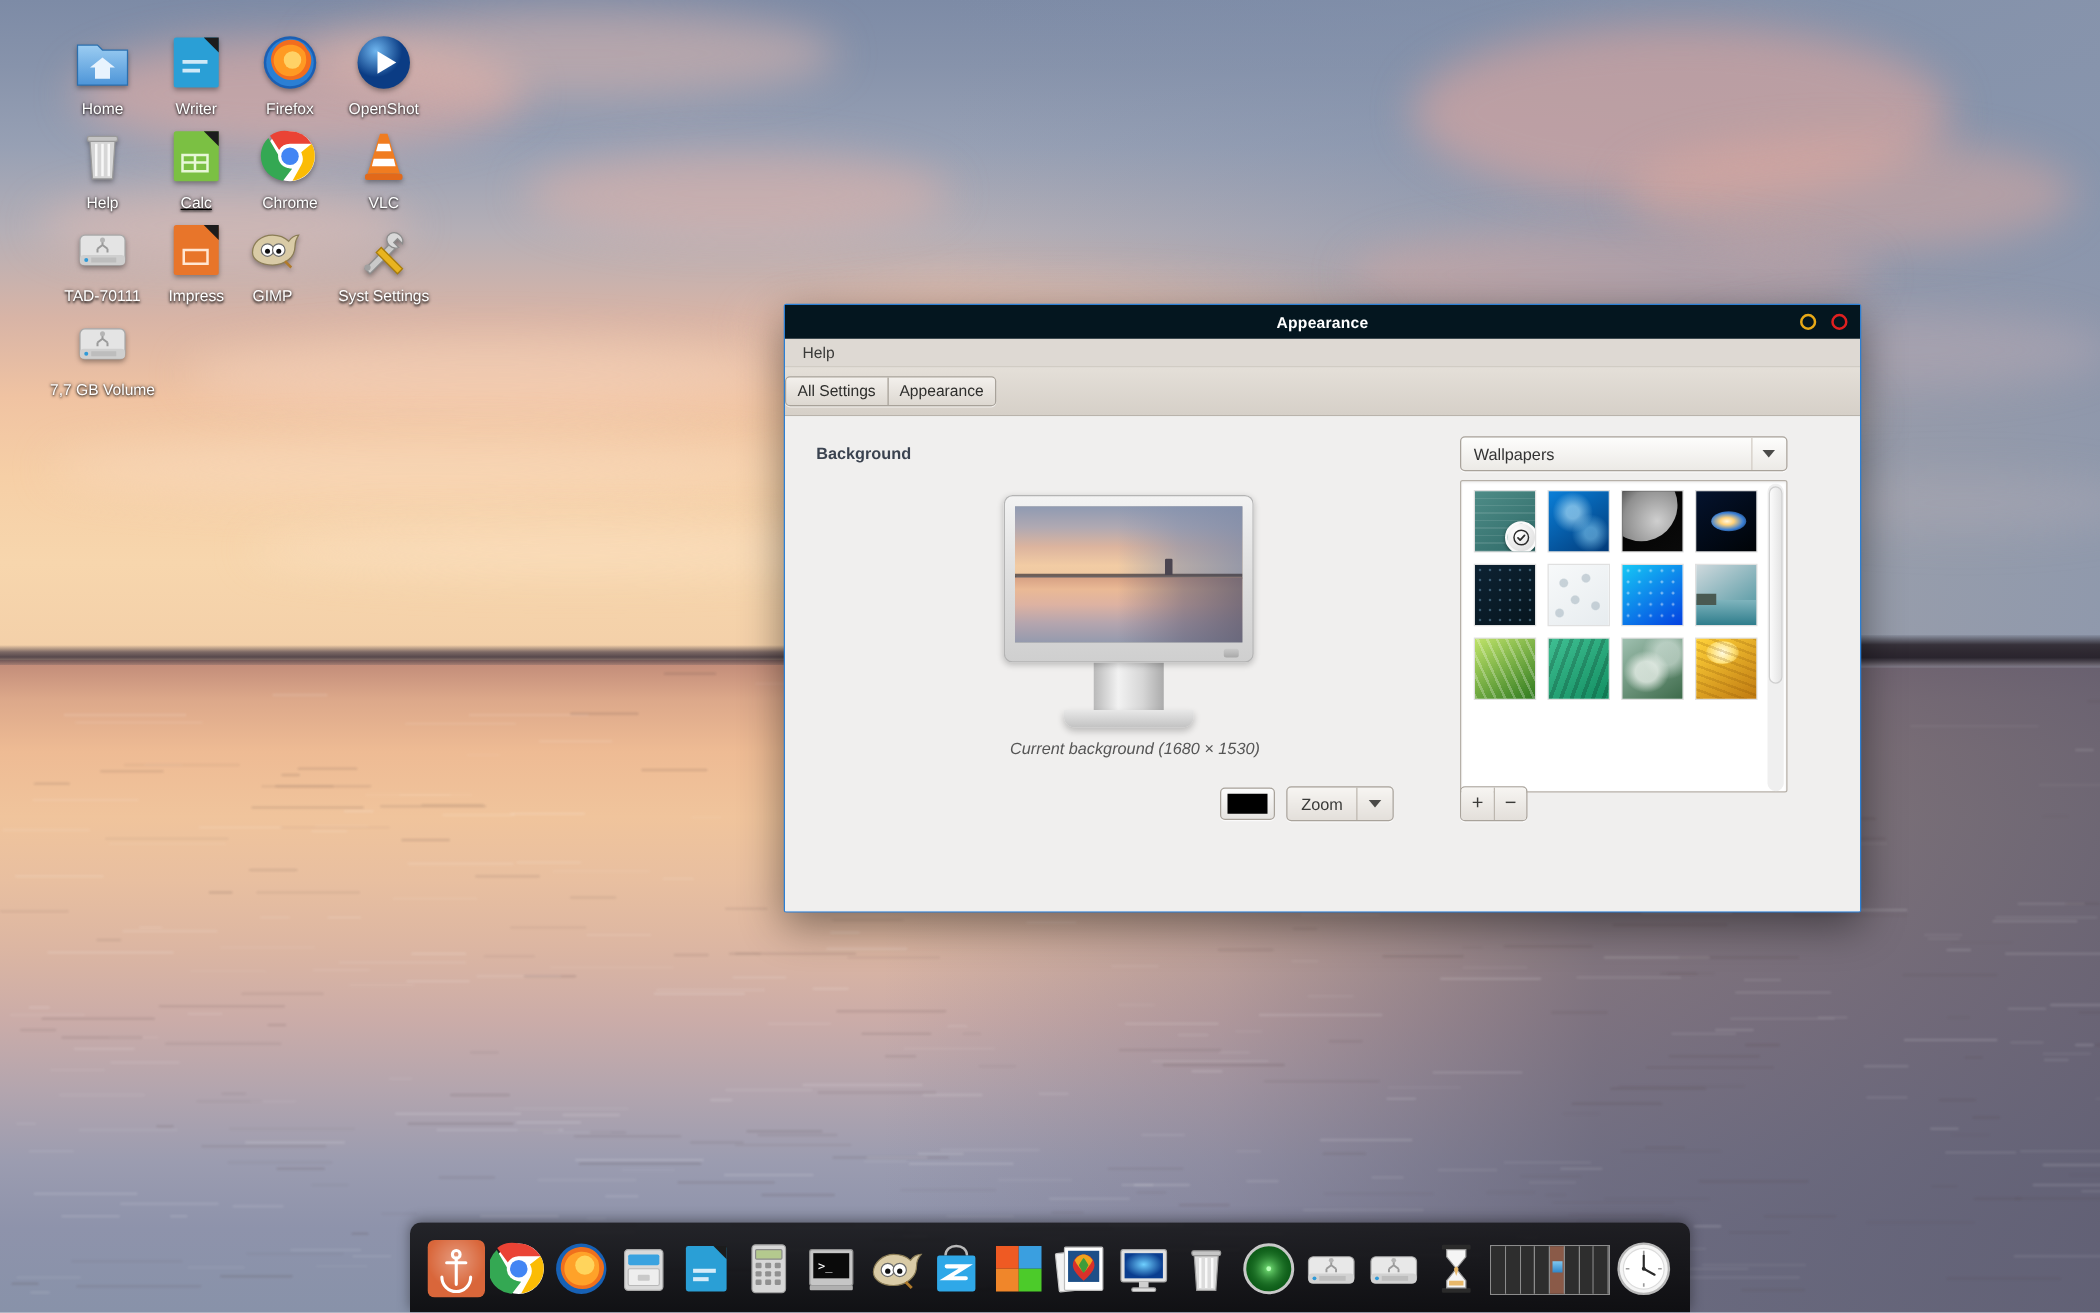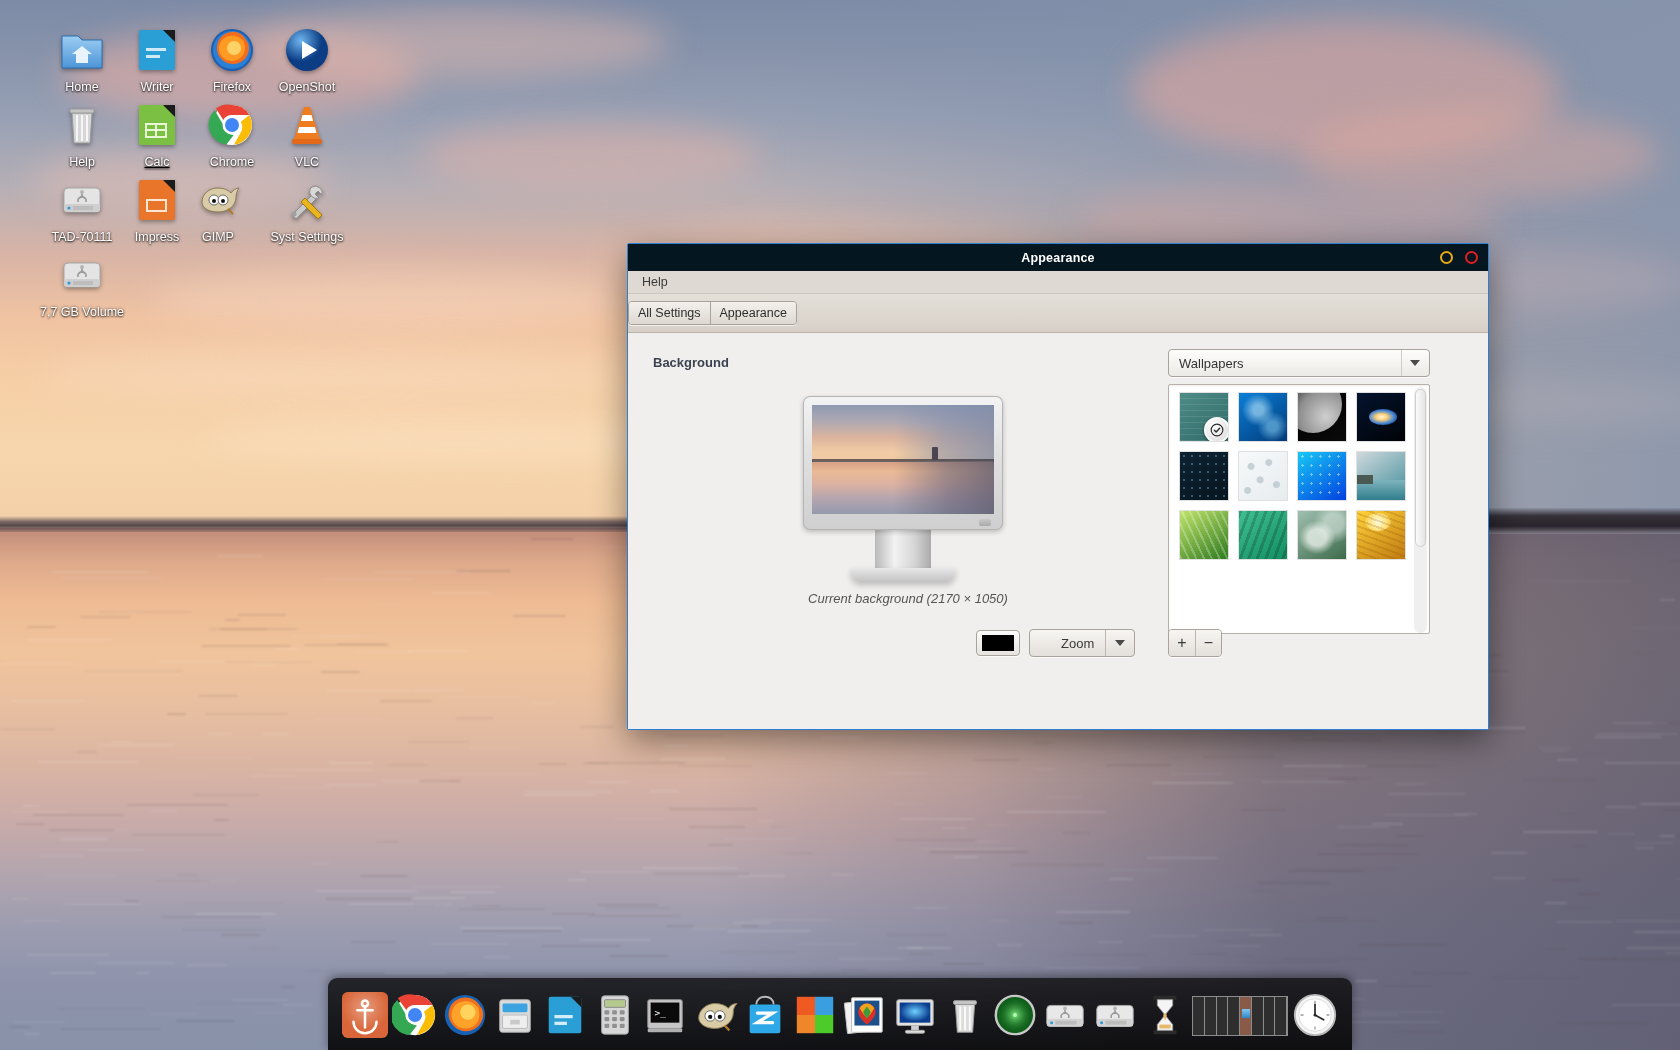--- a/index.html
+++ b/index.html
@@ -177,21 +177,21 @@
   .colorbtn {
     width: 44px; height: 26px; border-radius: 4px; cursor: pointer;
     background: linear-gradient(to bottom,#fbfbfb,#e6e4e1);
     border: 1px solid #a9a39b; display: flex; align-items: center; justify-content: center;
     box-shadow: 0 1px 0 rgba(255,255,255,.7);
   }
   .colorbtn .sw { width: 32px; height: 16px; background: #000; }
   .zoombtn {
     height: 28px; border-radius: 4px; border: 1px solid #a9a39b; cursor: pointer;
     background: linear-gradient(to bottom,#f7f5f2,#e3dfda);
-    display: flex; align-items: center; box-shadow: 0 1px 0 rgba(255,255,255,.7); padding-left: 20px;
+    display: flex; align-items: center; box-shadow: 0 1px 0 rgba(255,255,255,.7);
   }
   .zoombtn .zl { font-size: 13px; color: #3a3a38; padding: 0 11px; }
   .zoombtn .zd { border-left: 1px solid #bdb7af; padding: 0 9px; display:flex; align-items:center; height:100%; }
 
   
   #right-pane { position: absolute; left: 540px; top: 16px; width: 268px; }
   .combo {
     width: 262px; height: 28px; border: 1px solid #a9a39b; border-radius: 4px;
     background: linear-gradient(to bottom,#fdfdfc,#eceae6);
     display: flex; align-items: center; justify-content: space-between;
@@ -893,21 +893,21 @@
               <div class="mini-sea"></div>
               <div class="mini-sea-r"></div>
               <div class="mini-house"></div>
             </div>
             <div class="mon-led"></div>
           </div>
           <div class="mon-neck"></div>
           <div class="mon-base"></div>
         </div>
 
-        <div id="caption">Current background (2170 × 1050)</div>
+        <div id="caption">Current background (1680 × 1530)</div>
 
         <div id="bottom-left-ctrls">
           <div class="colorbtn">
             <div class="sw" style="background: rgb(0, 0, 0);"></div>
           </div>
           <div class="zoombtn">
             <span class="zl">Zoom</span>
             <span class="zd">
               <span class="caret"></span>
             </span>

